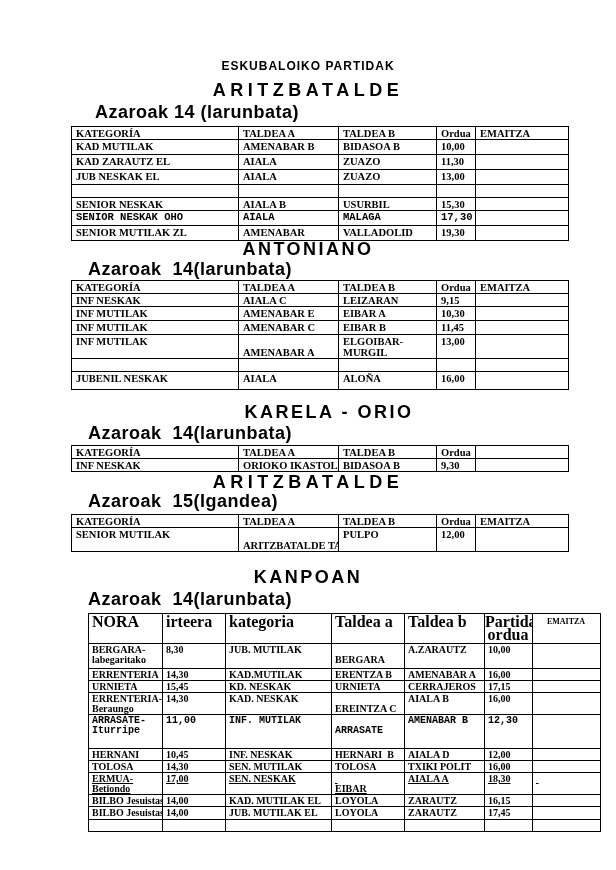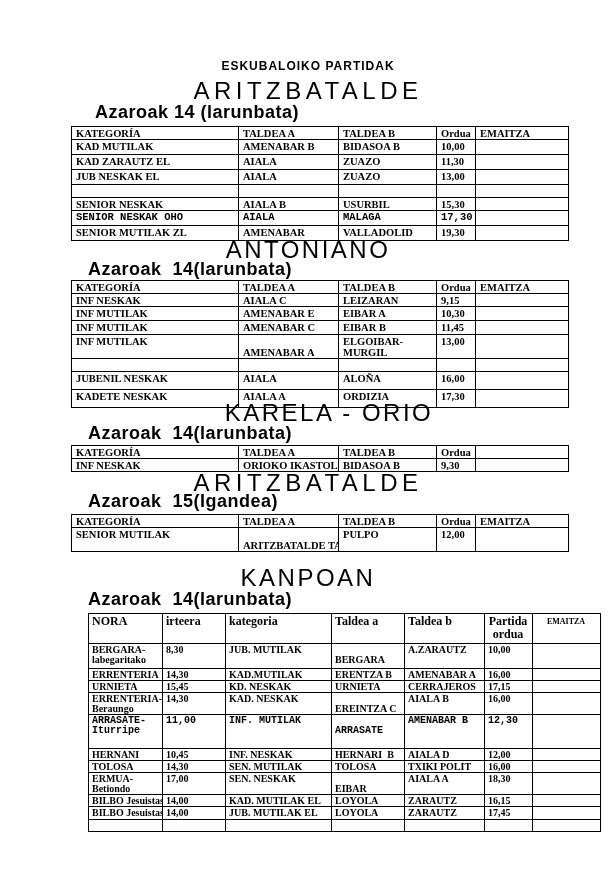--- a/index.html
+++ b/index.html
@@ -2,32 +2,32 @@
 <html><head>
 <meta charset="utf-8">
 <style>
   html,body{margin:0;padding:0;background:#fff;}
   .page{position:relative;width:616px;height:870px;background:#ffffff;overflow:hidden;
         font-family:"Liberation Serif",serif;color:#000;}
   .doc-title{position:absolute;left:0;width:616px;text-align:center;top:56px;
         font-family:"Liberation Sans",sans-serif;font-weight:bold;font-size:12px;
         letter-spacing:1px;line-height:20px;}
   .heading{position:absolute;left:0;width:616px;text-align:center;
-        font-family:"Liberation Sans",sans-serif;font-weight:normal;font-size:24px;line-height:19px;}
+        font-family:"Liberation Sans",sans-serif;font-weight:bold;font-size:18px;line-height:19px;}
   .ls-wide{letter-spacing:4.5px;}
   .ls-mid{letter-spacing:2.5px;}
   .dateline{position:absolute;font-family:"Liberation Sans",sans-serif;font-weight:bold;
         font-size:18px;line-height:19px;letter-spacing:0.5px;white-space:pre;}
   table.grid{position:absolute;border-collapse:collapse;table-layout:fixed;}
   .grid th,.grid td{border:1px solid #000;vertical-align:top;text-align:left;
         font-weight:bold;font-size:10.5px;padding:1px 1px 0 4px;overflow:hidden;}
   .grid .ln{line-height:11px;white-space:pre;}
   table.kanpoan th,table.kanpoan td{font-size:10px;padding-left:3px;}
   table.kanpoan .ln{line-height:10px;}
-  table.kanpoan th{font-size:12px;}
+  table.kanpoan th{font-size:16px;}
   table.kanpoan th .ln{line-height:13px;}
   .kanpoan th.th-sm{font-size:8px;text-align:center;padding-left:0;}
   .kanpoan th.th-ctr{text-align:center;padding-left:0;}
 </style>
 </head>
 <body>
 
 <div class="page">
   <div class="doc-title">ESKUBALOIKO PARTIDAK</div>
   <div id="sections">
@@ -309,37 +309,20 @@
             <td>
               <div class="ln">ALOÑA</div>
             </td>
             <td>
               <div class="ln">16,00</div>
             </td>
             <td>
               <div class="ln">&nbsp;</div>
             </td>
           </tr>
-          <tr style="height: 18px;">
-            <td>
-              <div class="ln">KADETE NESKAK</div>
-            </td>
-            <td>
-              <div class="ln">AIALA A</div>
-            </td>
-            <td>
-              <div class="ln">ORDIZIA</div>
-            </td>
-            <td>
-              <div class="ln">17,30</div>
-            </td>
-            <td>
-              <div class="ln">&nbsp;</div>
-            </td>
-          </tr>
         </tbody>
       </table>
       <div class="heading ls-mid" style="top: 403px; padding-left: 21px;">KARELA - ORIO</div>
       <div class="dateline" style="top: 424px; left: 88px;">Azaroak  14(larunbata)</div>
       <table class="grid" style="top: 445px; left: 71px; width: 497px;">
         <colgroup>
           <col style="width: 167px;">
           <col style="width: 100px;">
           <col style="width: 98px;">
           <col style="width: 39px;">
@@ -633,21 +616,21 @@
             <td>
               <div class="ln">TXIKI POLIT</div>
             </td>
             <td>
               <div class="ln">16,00</div>
             </td>
             <td>
               <div class="ln">&nbsp;</div>
             </td>
           </tr>
-          <tr style="height: 22px;">
+          <tr style="height: 22px; text-decoration: underline;">
             <td>
               <div class="ln">ERMUA-</div>
               <div class="ln">Betiondo</div>
             </td>
             <td>
               <div class="ln">17,00</div>
             </td>
             <td>
               <div class="ln">SEN. NESKAK</div>
             </td>

